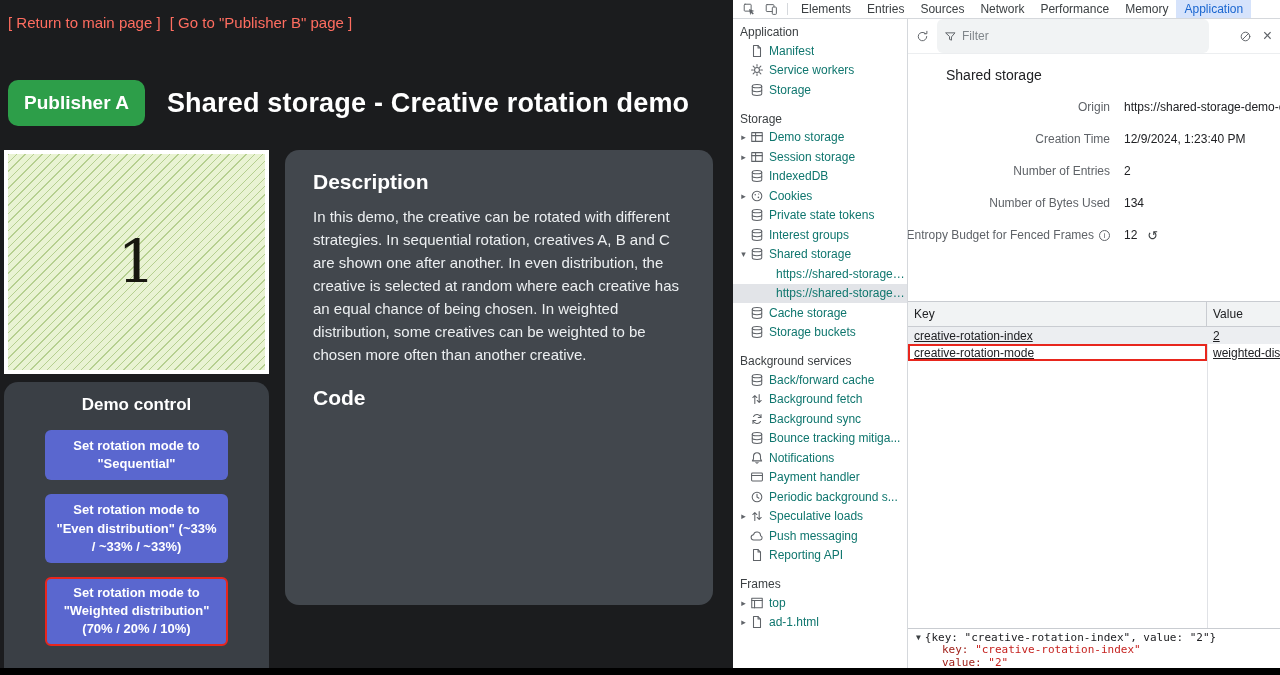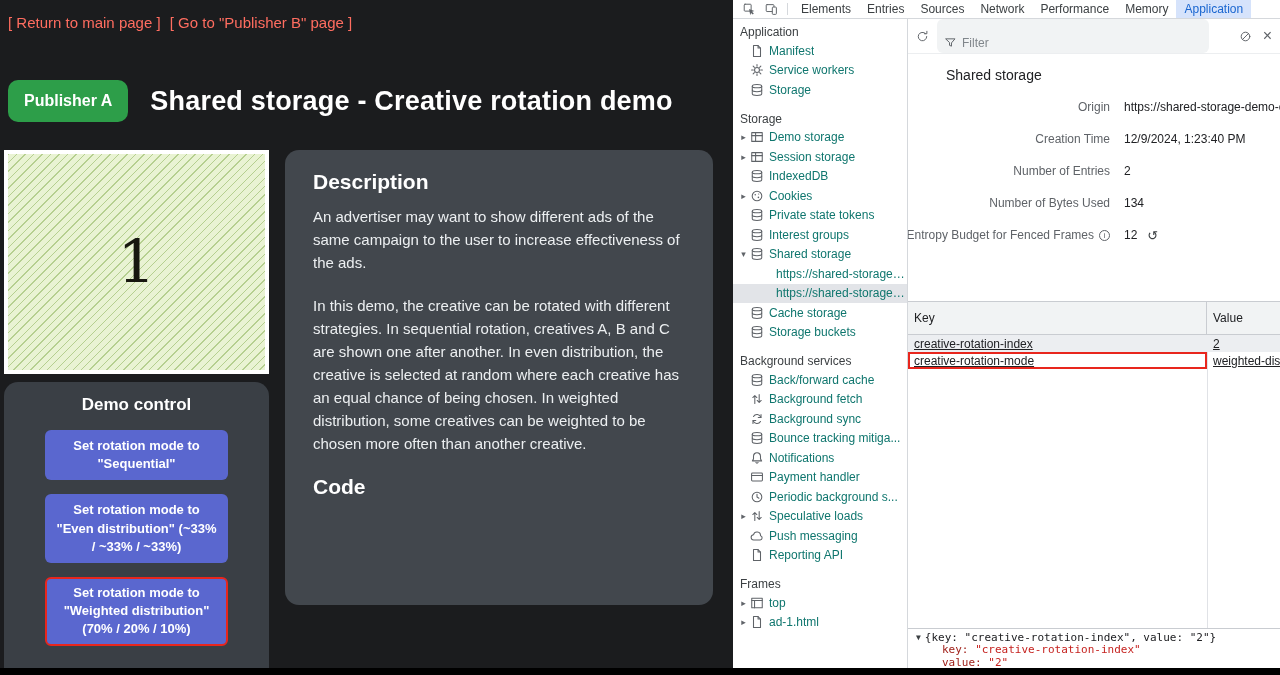--- a/index.html
+++ b/index.html
@@ -5,21 +5,21 @@
   *{margin:0;padding:0;box-sizing:border-box;}
   html,body{background:#000;}
   body{width:1280px;height:675px;font-family:"Liberation Sans",sans-serif;}
   a{cursor:pointer;text-decoration:none;margin-top:32px;}
   .screen{position:relative;width:1280px;height:675px;background:#1b1c1e;overflow:hidden;}
 
   
   .top-links{position:absolute;left:8px;top:14px;font-size:15px;}
   .top-links a{color:#ff6d60;margin-right:5px;}
   .title-row{position:absolute;left:8px;top:80px;display:flex;align-items:center;gap:22px;}
-  .pub-badge{background:#2d9e49;color:#fff;font-weight:700;font-size:16px;padding:12px 16px;border-radius:10px;}
+  .pub-badge{background:#2d9e49;color:#fff;font-weight:700;font-size:19px;padding:12px 16px;border-radius:10px;}
   .page-title{color:#fff;font-size:27px;font-weight:700;letter-spacing:.2px;white-space:nowrap;}
   .creative{position:absolute;left:4px;top:150px;width:265px;height:224px;border:4px solid #fff;
     background-color:#e9f3d3;
     background-image:repeating-linear-gradient(135deg,rgba(139,178,88,.55) 0,rgba(139,178,88,.55) 1px,transparent 1px,transparent 6px);
     display:flex;align-items:center;justify-content:center;}
   .creative-num{font-family:"DejaVu Serif",serif;font-size:60px;color:#17170f;}
   .demo-control{position:absolute;left:4px;top:382px;width:265px;height:348px;background:#3a3f45;border-radius:14px;padding-top:13px;}
   .dc-title{text-align:center;color:#fff;font-size:17px;font-weight:700;margin-bottom:15px;}
   .dc-buttons{display:flex;flex-direction:column;align-items:center;gap:14px;}
   .dc-btn{width:183px;background:#5a67cf;color:#fff;border:none;border-radius:6px;font-family:inherit;
@@ -53,36 +53,36 @@
   .tree-icon svg{width:14px;height:14px;}
   .tree-label{overflow:hidden;text-overflow:ellipsis;color:#0f766e;}
   .tree-item.child{padding-left:32px;}
   .tree-item.selected{background:#e2e4e8;}
   .s{fill:none;stroke:currentColor;stroke-width:1.2;stroke-linecap:round;stroke-linejoin:round;}
   .f{fill:currentColor;stroke:none;}
   .dt-main{flex:1;display:flex;flex-direction:column;min-width:0;}
   .dt-toolbar{flex:0 0 24px;display:flex;align-items:center;gap:8px;padding:0 8px;border-bottom:1px solid #eceef0;}
   .tb-icon{color:#5f6368;display:flex;align-items:center;cursor:pointer;}
   .tb-icon svg{width:13px;height:13px;}
-  .dt-filter{display:flex;align-items:flex-start;gap:5px;background:#f1f3f4;border-radius:6px;height:17px;padding:17px 7px;width:272px;color:#5f6368;}
+  .dt-filter{display:flex;align-items:center;gap:5px;background:#f1f3f4;border-radius:6px;height:17px;padding:17px 7px;width:272px;color:#5f6368;}
   .dt-filter input{border:none;background:transparent;outline:none;font:12px "Liberation Sans",sans-serif;color:#202124;width:100%;}
   .dt-filter input::placeholder{color:#80868b;}
   .tb-right{margin-left:auto;display:flex;align-items:center;gap:11px;}
   .dt-close{font-size:16px;color:#5f6368;line-height:1;cursor:pointer;}
   .dt-content{flex:1;position:relative;min-height:0;overflow:hidden;}
   .dt-title{padding:13px 0 0 38px;font-size:14px;color:#202124;}
   .dt-meta{display:grid;grid-template-columns:202px 1fr;column-gap:14px;margin-top:8px;}
   .meta-label{height:32px;display:flex;align-items:center;justify-content:flex-end;color:#5f6368;white-space:nowrap;}
   .meta-value{height:32px;display:flex;align-items:center;color:#202124;white-space:nowrap;}
   .info-ic{margin-left:5px;width:11px;height:11px;border:1px solid #5f6368;border-radius:50%;font-size:8px;line-height:9px;
     text-align:center;color:#5f6368;display:inline-block;flex:0 0 11px;}
   .reset-ic{margin-left:10px;font-size:13px;color:#3c4043;cursor:pointer;}
   .dt-table{margin-top:50px;position:relative;height:338px;border-top:1px solid #c9ccd1;overflow:hidden;}
   .col-divider{position:absolute;left:299px;top:0;bottom:0;width:1px;background:#e0e2e6;}
-  .thead{display:flex;height:33px;background:#f1f3f4;border-bottom:1px solid #c9ccd1;position:relative;z-index:1;}
+  .thead{display:flex;height:25px;background:#f1f3f4;border-bottom:1px solid #c9ccd1;position:relative;z-index:1;}
   .th{padding:0 6px;display:flex;align-items:center;color:#202124;}
   .th.key{width:299px;border-right:1px solid #c9ccd1;}
   .tr{display:flex;height:17px;position:relative;z-index:1;text-decoration:underline;}
   .tr.odd{background:#eceef1;}
   .td{padding:0 6px;display:flex;align-items:center;white-space:nowrap;overflow:hidden;}
   .td.key{flex:0 0 299px;width:299px;}
   .td.val{flex:1;}
   .td.key.hl{box-shadow:inset 0 0 0 2px #e8261d;}
   .dt-preview{position:absolute;left:0;right:0;bottom:0;height:40px;border-top:1px solid #c9ccd1;background:#fff;
     font-family:"DejaVu Sans Mono",monospace;font-size:11px;padding:2px 8px;}
@@ -113,21 +113,20 @@
     <div class="demo-control">
       <div class="dc-title">Demo control</div>
       <div class="dc-buttons">
           <button class="dc-btn">Set rotation mode to "Sequential"</button>
           <button class="dc-btn">Set rotation mode to "Even distribution" (~33% / ~33% / ~33%)</button>
           <button class="dc-btn highlight">Set rotation mode to "Weighted distribution" (70% / 20% / 10%)</button>
         </div>
     </div>
     <div class="desc-panel">
       <h2>Description</h2>
-      <p>An advertiser may want to show different ads of the same campaign to the user to increase effectiveness of the ads.</p>
       <p>In this demo, the creative can be rotated with different strategies. In sequential rotation, creatives A, B and C are shown one after another. In even distribution, the creative is selected at random where each creative has an equal chance of being chosen. In weighted distribution, some creatives can be weighted to be chosen more often than another creative.</p>
       <h2>Code</h2>
     </div>
   </div>
 
   <div class="devtools">
     <div class="dt-tabbar">
       <span class="dt-tool-icon">
         <svg viewBox="0 0 16 16">
             <rect x="1.5" y="1.5" width="8.5" height="8.5" rx="1" class="s"></rect>

